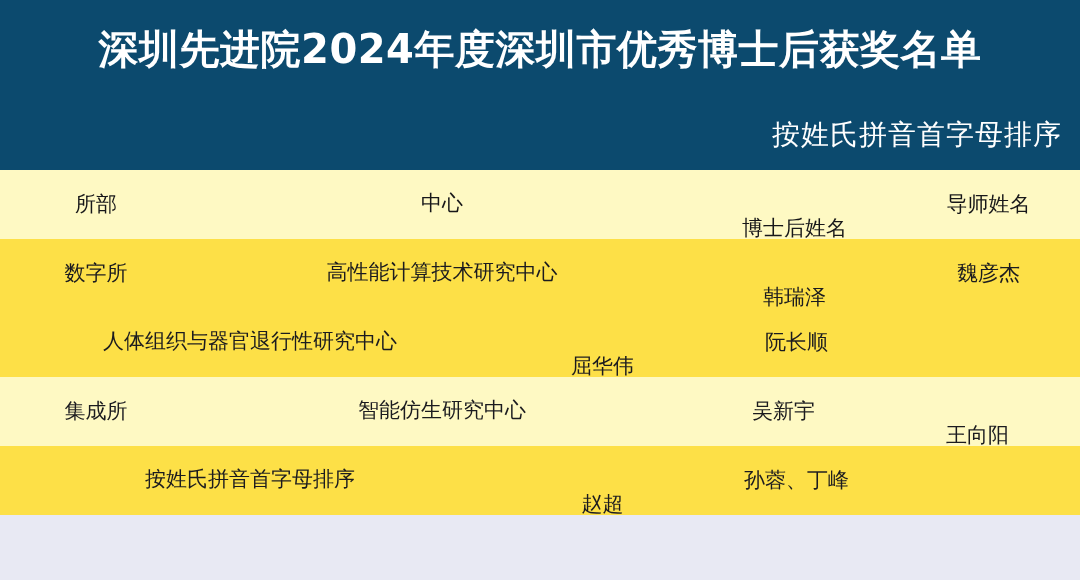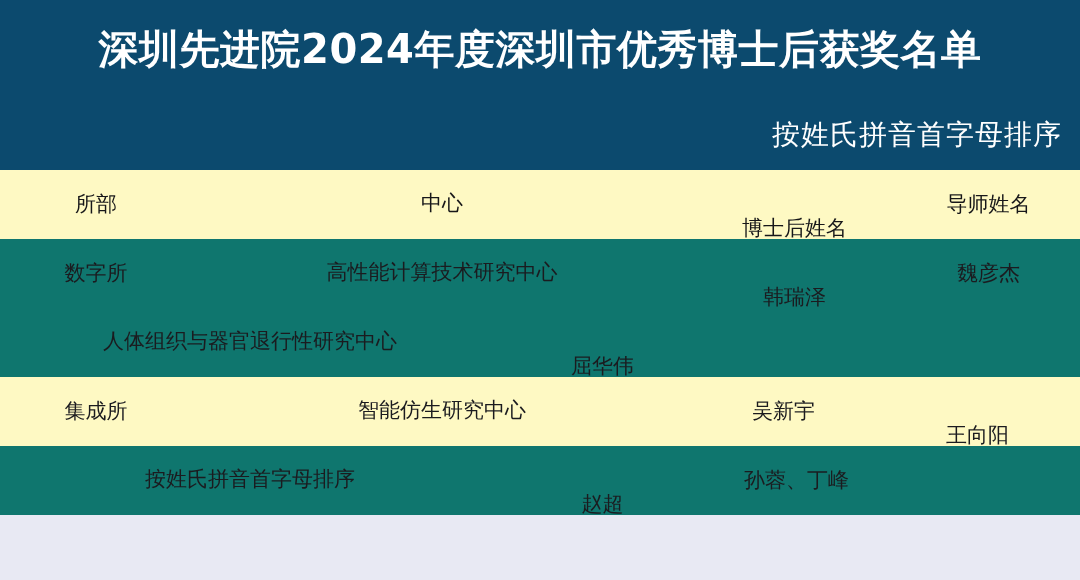--- a/index.html
+++ b/index.html
@@ -64,21 +64,21 @@
     width: 1080px;
   }
   .row {
     display: flex;
     align-items: center;
     width: 1080px;
     height: 69px;
     box-sizing: border-box;
   }
   .row.dark  { background: #fef9c3; }
-  .row.light { background: #0f766e; }
+  .row.light { background: #fde047; }
 
   .cell {
     box-sizing: border-box;
     text-align: center;
     color: #1b1b1f;
     font-size: 21px;
     line-height: 1.2;
     white-space: nowrap;
     overflow: hidden;
   }
@@ -115,20 +115,21 @@
       <div class="cell c-dept">数字所</div>
       <div class="cell c-center">高性能计算技术研究中心</div>
       <div class="cell c-name">韩瑞泽</div>
       <div class="cell c-mentor">魏彦杰</div>
     </div>
 
 
     <div class="row light">
       <div class="cell c-center">人体组织与器官退行性研究中心</div>
       <div class="cell c-name">屈华伟</div>
+      <div class="cell c-mentor">阮长顺</div>
     </div>
 
     <div class="row dark">
       <div class="cell c-dept">集成所</div>
       <div class="cell c-center">智能仿生研究中心</div>
       <div class="cell c-mentor">吴新宇</div>
       <div class="cell c-name">王向阳</div>
     </div>
 
     <div class="row light">

